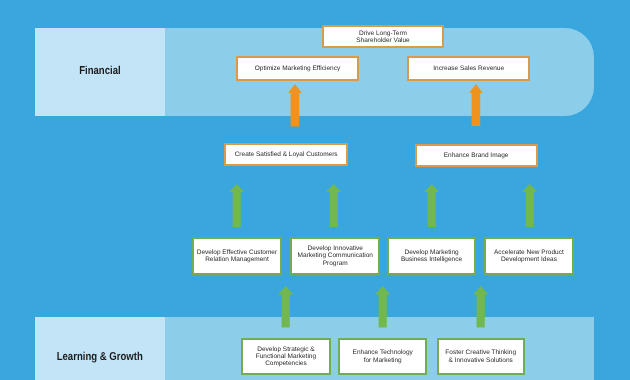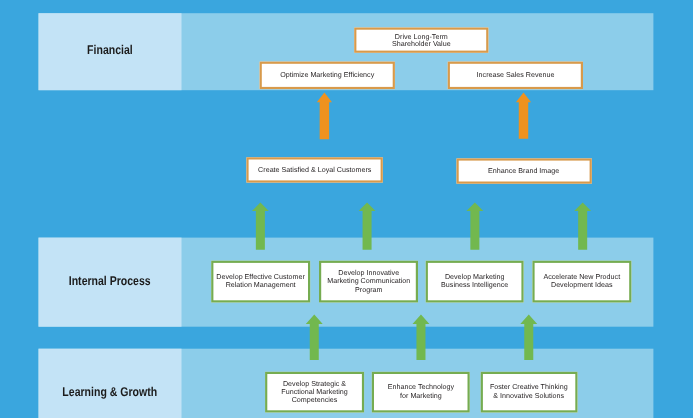--- a/index.html
+++ b/index.html
@@ -25,28 +25,23 @@
   .box.green{border:2px solid #76ac51;}
 
   
   .arrow{position:absolute;display:block;overflow:visible;}
 </style>
 </head>
 <body>
 
 <div id="strategy-map">
 
-  <div class="band" style="top:12px;height:70px;">
+  <div class="band" style="top:28px;height:88px;border-radius:29px;">
     <div class="band-label">
       <span>Financial</span>
-    </div>
-  </div>
-  <div class="band" style="top:216px;height:81px;">
-    <div class="band-label">
-      <span>Internal Process</span>
     </div>
   </div>
   <div class="band" style="top:317px;height:82px;">
     <div class="band-label">
       <span>Learning &amp; Growth</span>
     </div>
   </div>
 
   <svg class="arrow" style="left:287.8px;top:84.2px;width:13.8px;height:42.5px;" viewBox="0 0 13.8 42.5">
     <path d="M6.9 0 L13.8 8.9 L11.2 8.9 L11.2 42.5 L2.6 42.5 L2.6 8.9 L0 8.9 Z" fill="#ef921e"></path>

